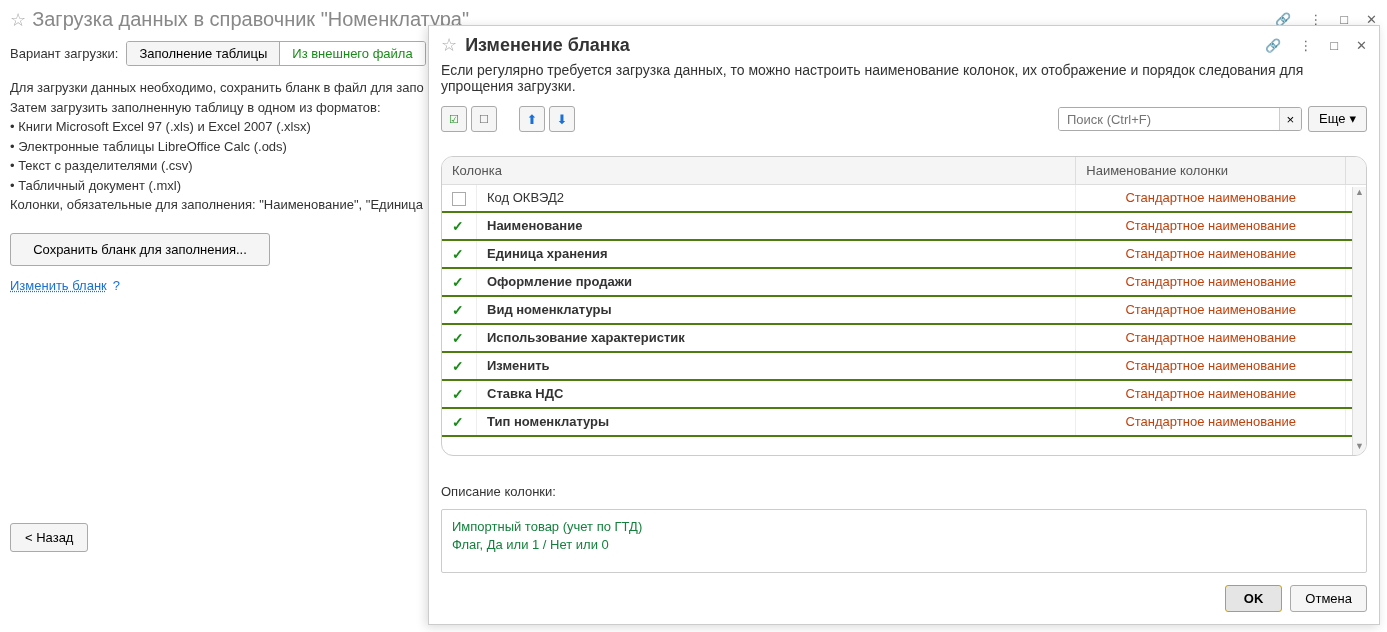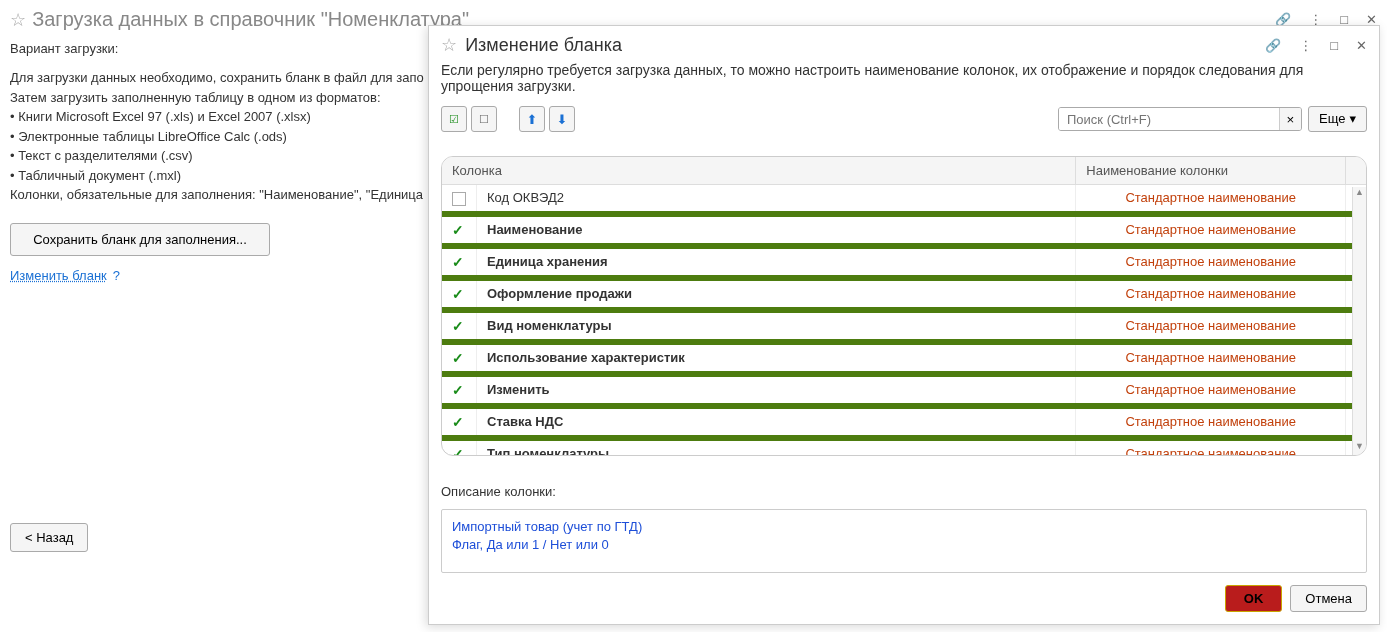--- a/index.html
+++ b/index.html
@@ -133,21 +133,21 @@
       padding: 8px 12px 6px;
     }
     .dialog-title-wrap {
       display: flex;
       align-items: center;
       gap: 8px;
     }
     .dialog-title {
       font-size: 18px;
       color: #333;
-      font-weight: normal;
+      font-weight: bold;
     }
     .dialog-subtitle {
       padding: 0 12px 8px;
       color: #333;
       font-size: 14px;
     }
     .dialog-toolbar {
       display: flex;
       align-items: center;
       padding: 4px 12px 8px;
@@ -225,21 +225,21 @@
       padding: 6px 10px;
       font-weight: normal;
       border-bottom: 1px solid #ddd;
       border-right: 1px solid #ddd;
       font-size: 13px;
       color: #555;
     }
     .table th:last-child { border-right: none; width: 16px; padding: 0; }
     .table td {
       padding: 5px 10px;
-      border-bottom: 6px solid #4d7c0f;
+      border-bottom: 2px solid #4d7c0f;
       border-right: 1px solid #eee;
       font-size: 13px;
       vertical-align: middle;
     }
     .table td:last-child { border-right: none; }
     .col-check { width: 24px; }
     .col-name { width: 460px; }
     .check-icon {
       color: #1a8c1a;
       font-weight: bold;
@@ -273,34 +273,34 @@
     .desc-label {
       margin: 12px 12px 10px;
       color: #333;
     }
     .desc-box {
       margin: 0 12px;
       border: 1px solid #ccc;
       border-radius: 2px;
       padding: 8px 10px;
       height: 96px;
-      color: #1d4ed8;
+      color: #15803d;
       line-height: 1.4;
       white-space: pre-line;
     }
     .dialog-footer {
       display: flex;
       justify-content: flex-end;
       gap: 8px;
       padding: 12px;
       margin-top: auto;
     }
     .btn-primary {
       padding: 5px 18px;
-      background: #b91c1c;
+      background: #e5e5e5;
       border: 1px solid #c9a400;
       border-radius: 3px;
       cursor: pointer;
       font-weight: bold;
       font-size: 13px;
     }
     .btn-default {
       padding: 5px 14px;
       background: #f5f5f5;
       border: 1px solid #aaa;
@@ -325,20 +325,24 @@
     <div class="window-controls">
       <span>🔗</span>
       <span>⋮</span>
       <span>□</span>
       <span>✕</span>
     </div>
   </div>
 
   <div class="variant-row">
     <span class="variant-label">Вариант загрузки:</span>
+    <div class="tab-group">
+      <button class="tab-btn">Заполнение таблицы</button>
+      <button class="tab-btn active">Из внешнего файла</button>
+    </div>
   </div>
 
   <div class="info-text">
     <div>Для загрузки данных необходимо, сохранить бланк в файл для запо</div>
     <div>Затем загрузить заполненную таблицу в одном из форматов:</div>
     <div>• Книги Microsoft Excel 97 (.xls) и Excel 2007 (.xlsx)</div>
     <div>• Электронные таблицы LibreOffice Calc (.ods)</div>
     <div>• Текст с разделителями (.csv)</div>
     <div>• Табличный документ (.mxl)</div>
     <div>Колонки, обязательные для заполнения: "Наименование", "Единица</div>

